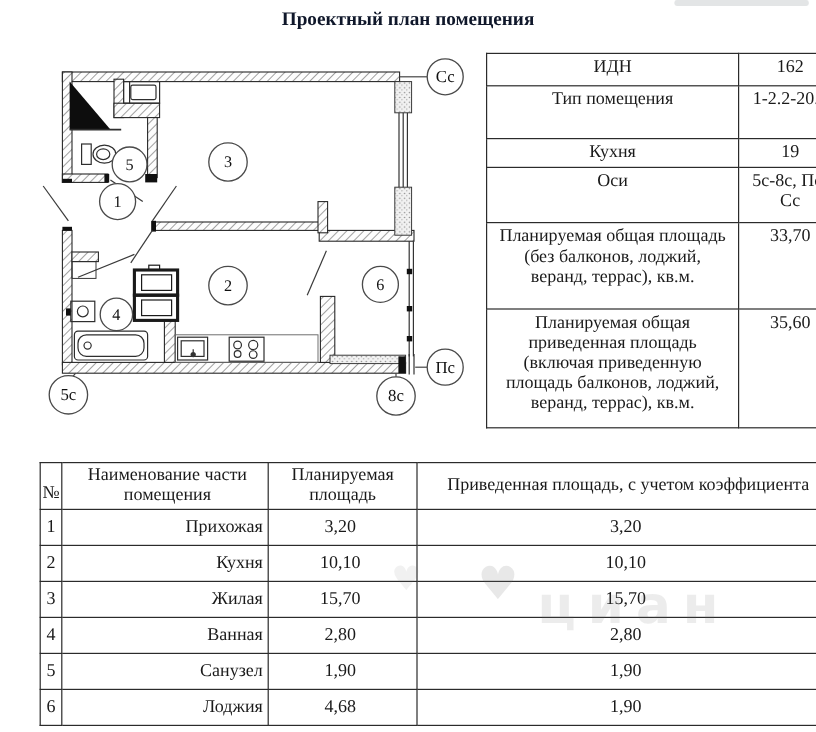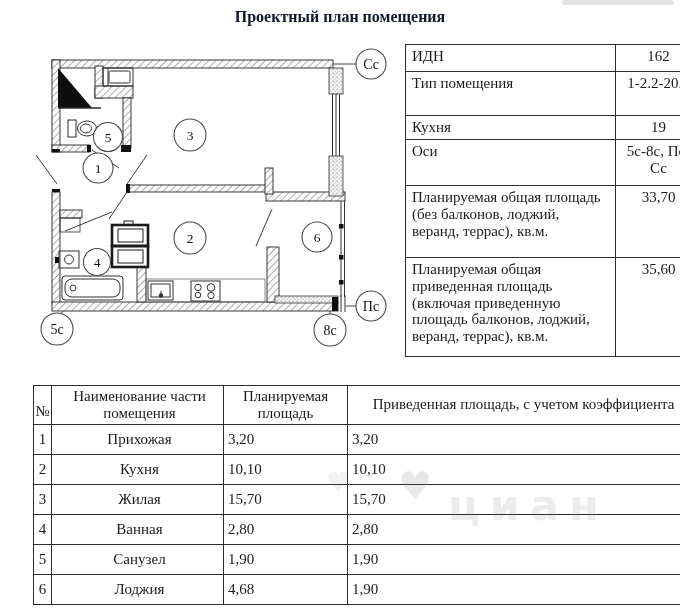--- a/index.html
+++ b/index.html
@@ -18,34 +18,34 @@
   .wm-heart{position:absolute;font-family:"DejaVu Sans",sans-serif;color:rgba(110,110,110,.16);pointer-events:none}
   .wm-text{
     position:absolute;left:448px;top:480px;font-family:"DejaVu Sans",sans-serif;
     font-size:43px;font-weight:bold;letter-spacing:10px;color:rgba(110,110,110,.13);pointer-events:none
   }
   
   table{border-collapse:collapse;table-layout:fixed}
   td{border:1px solid #2b2b2b;vertical-align:top;line-height:1.12;font-size:15px;color:#1a1a1a}
   .info-table{position:absolute;left:405px;top:44px;width:270px}
   .info-table td{padding:3px 6px}
-  .info-table .lbl{width:197px;text-align:left}
+  .info-table .lbl{width:197px;text-align:center}
   .info-table .val{width:73px;text-align:center}
   
   .area-table{position:absolute;left:33px;top:385px;width:632px}
   .area-table td{padding:2px 4px}
   .area-table .c-num{width:15px;text-align:center;padding:2px 1px}
-  .area-table .c-name{width:159px;text-align:center;padding-left:8px}
+  .area-table .c-name{width:159px;text-align:right;padding-left:8px}
   .area-table .c-plan{width:115px}
   .area-table .c-red{width:343px}
   .hdr td{vertical-align:middle;text-align:center}
   .hdr .c-num{vertical-align:bottom;padding-bottom:4px}
   .hdr .c-name{text-align:center;vertical-align:middle}
   .rows td{height:25px;vertical-align:middle}
-  .rows .c-plan,.rows .c-red{text-align:left;padding-right:8px}
+  .rows .c-plan,.rows .c-red{text-align:center;padding-right:8px}
   svg text{font-family:"Liberation Serif",serif;fill:#111}
 </style>
 </head>
 <body>
 
 <div class="artifact"></div>
 
 <div class="title">Проектный план помещения</div>
 
 <svg style="position:absolute;left:0;top:0" width="680" height="610" viewBox="0 0 680 610">

